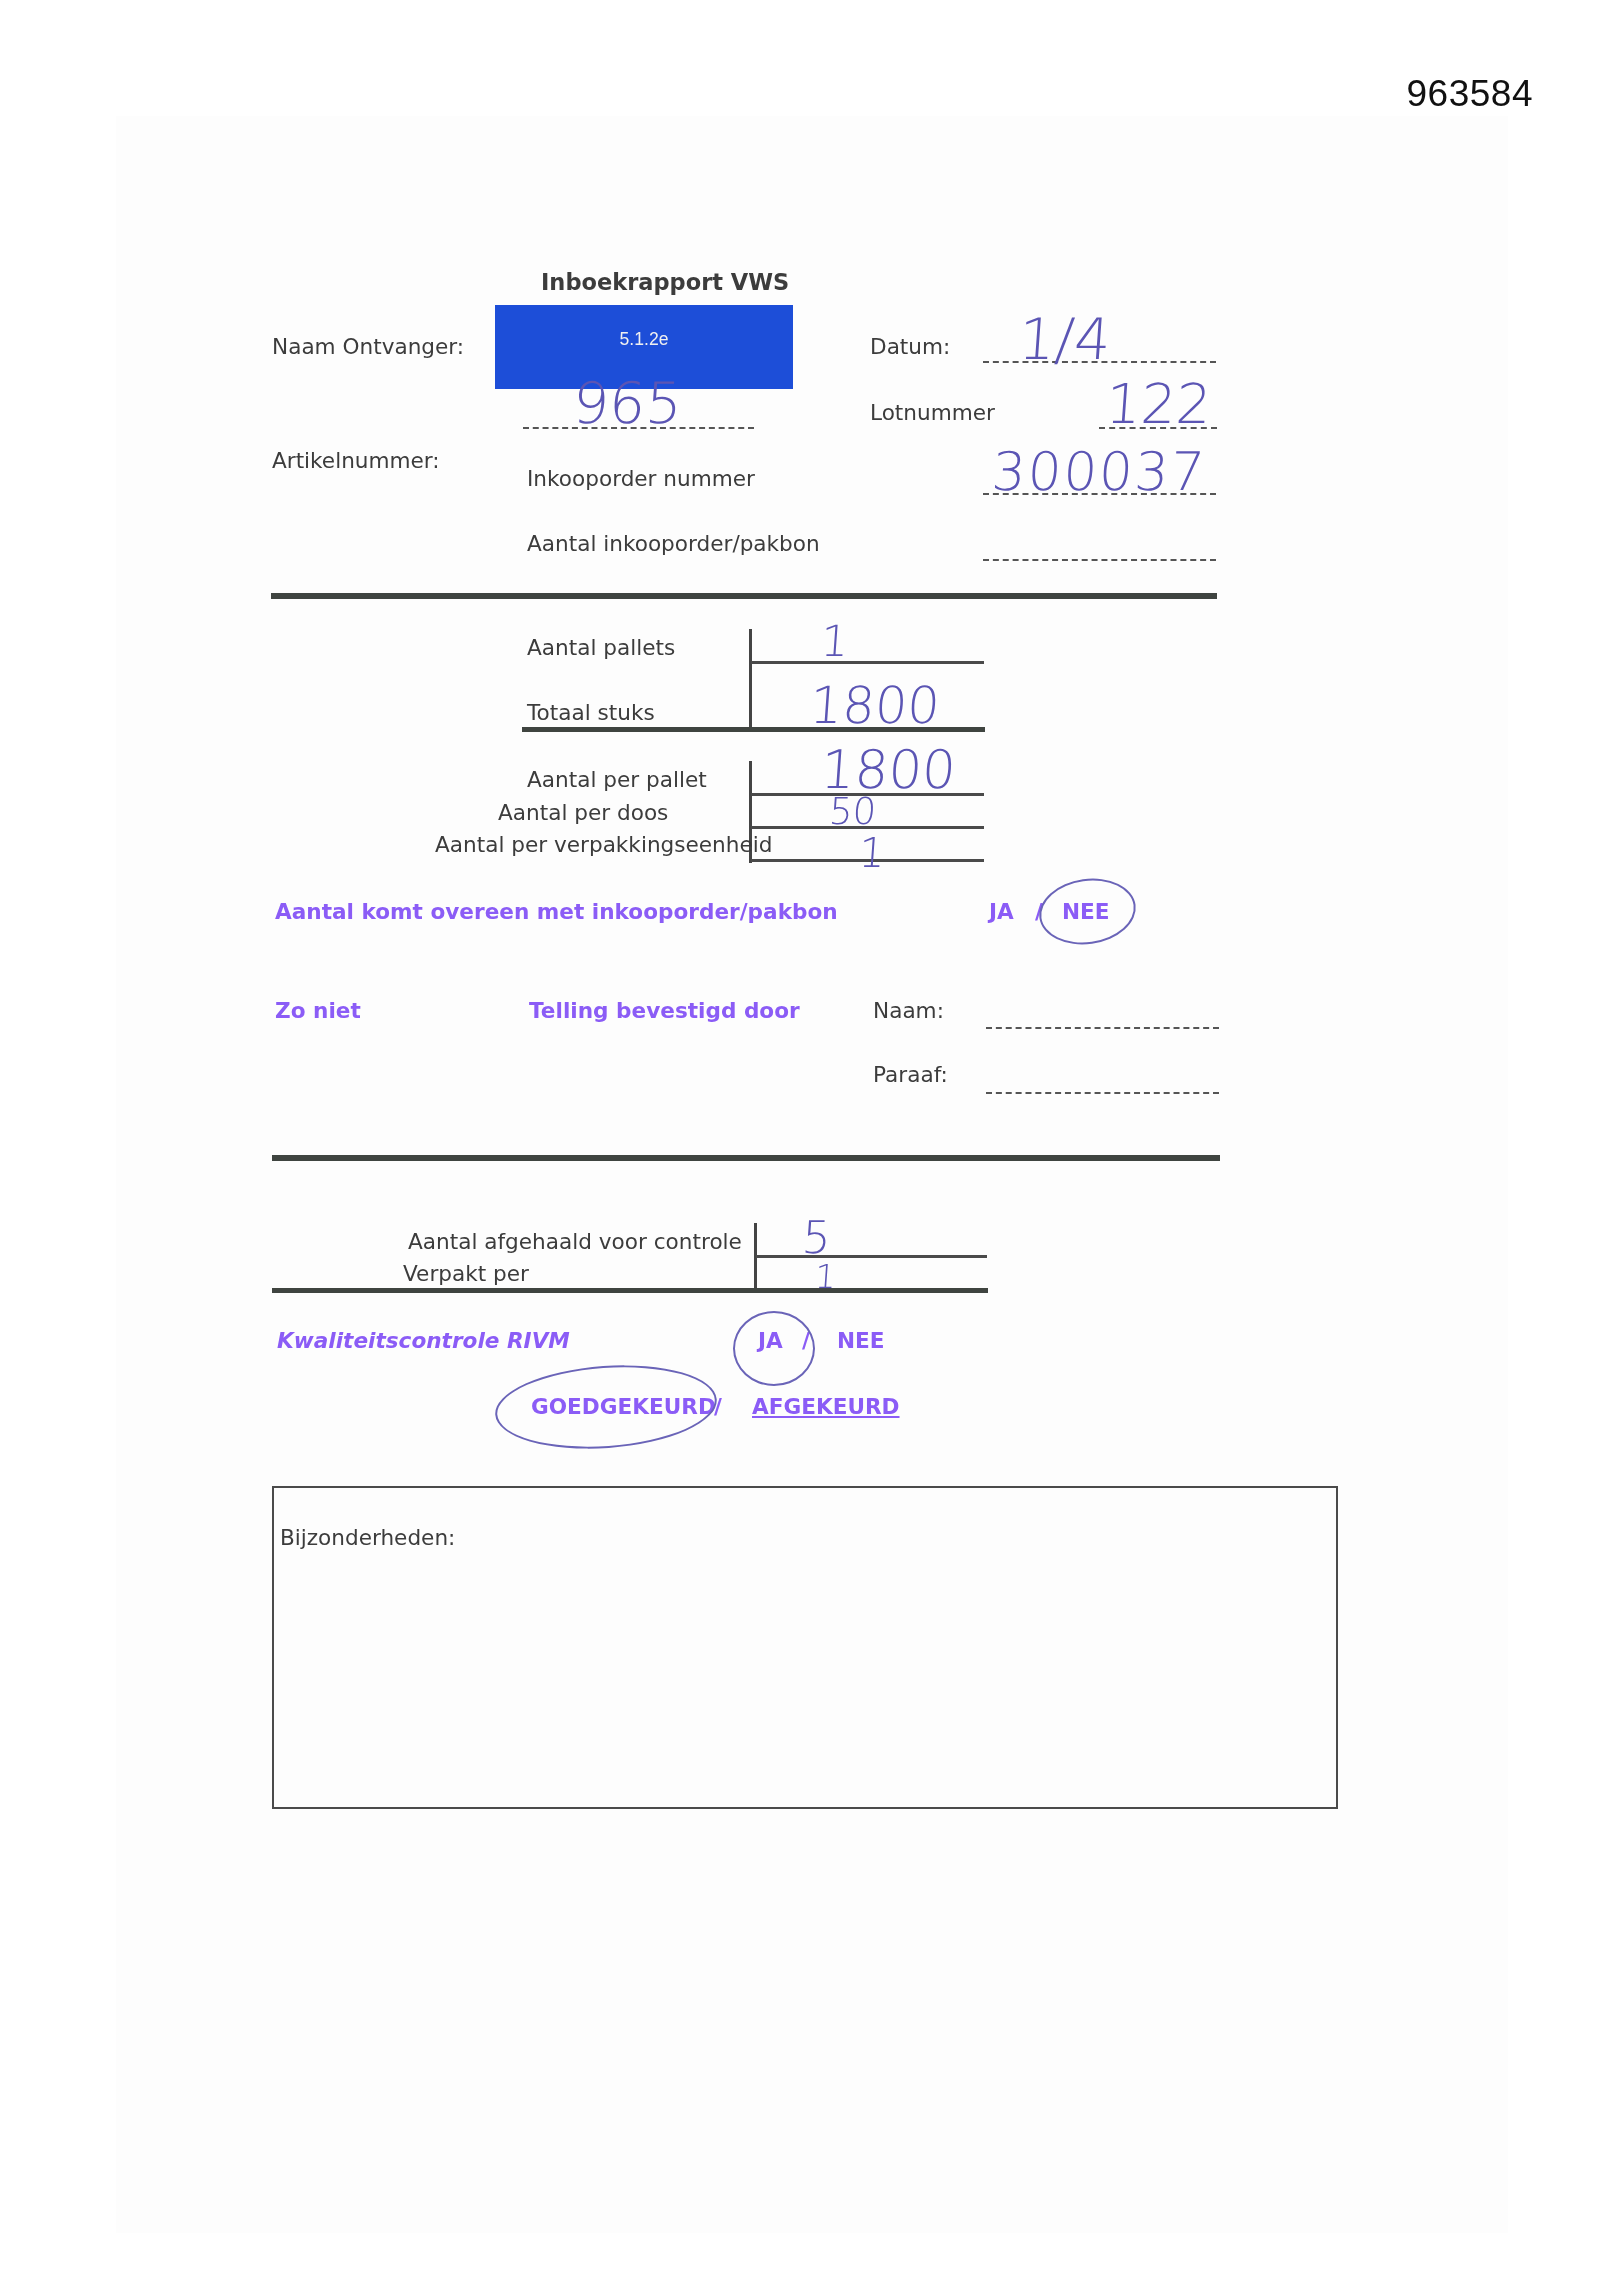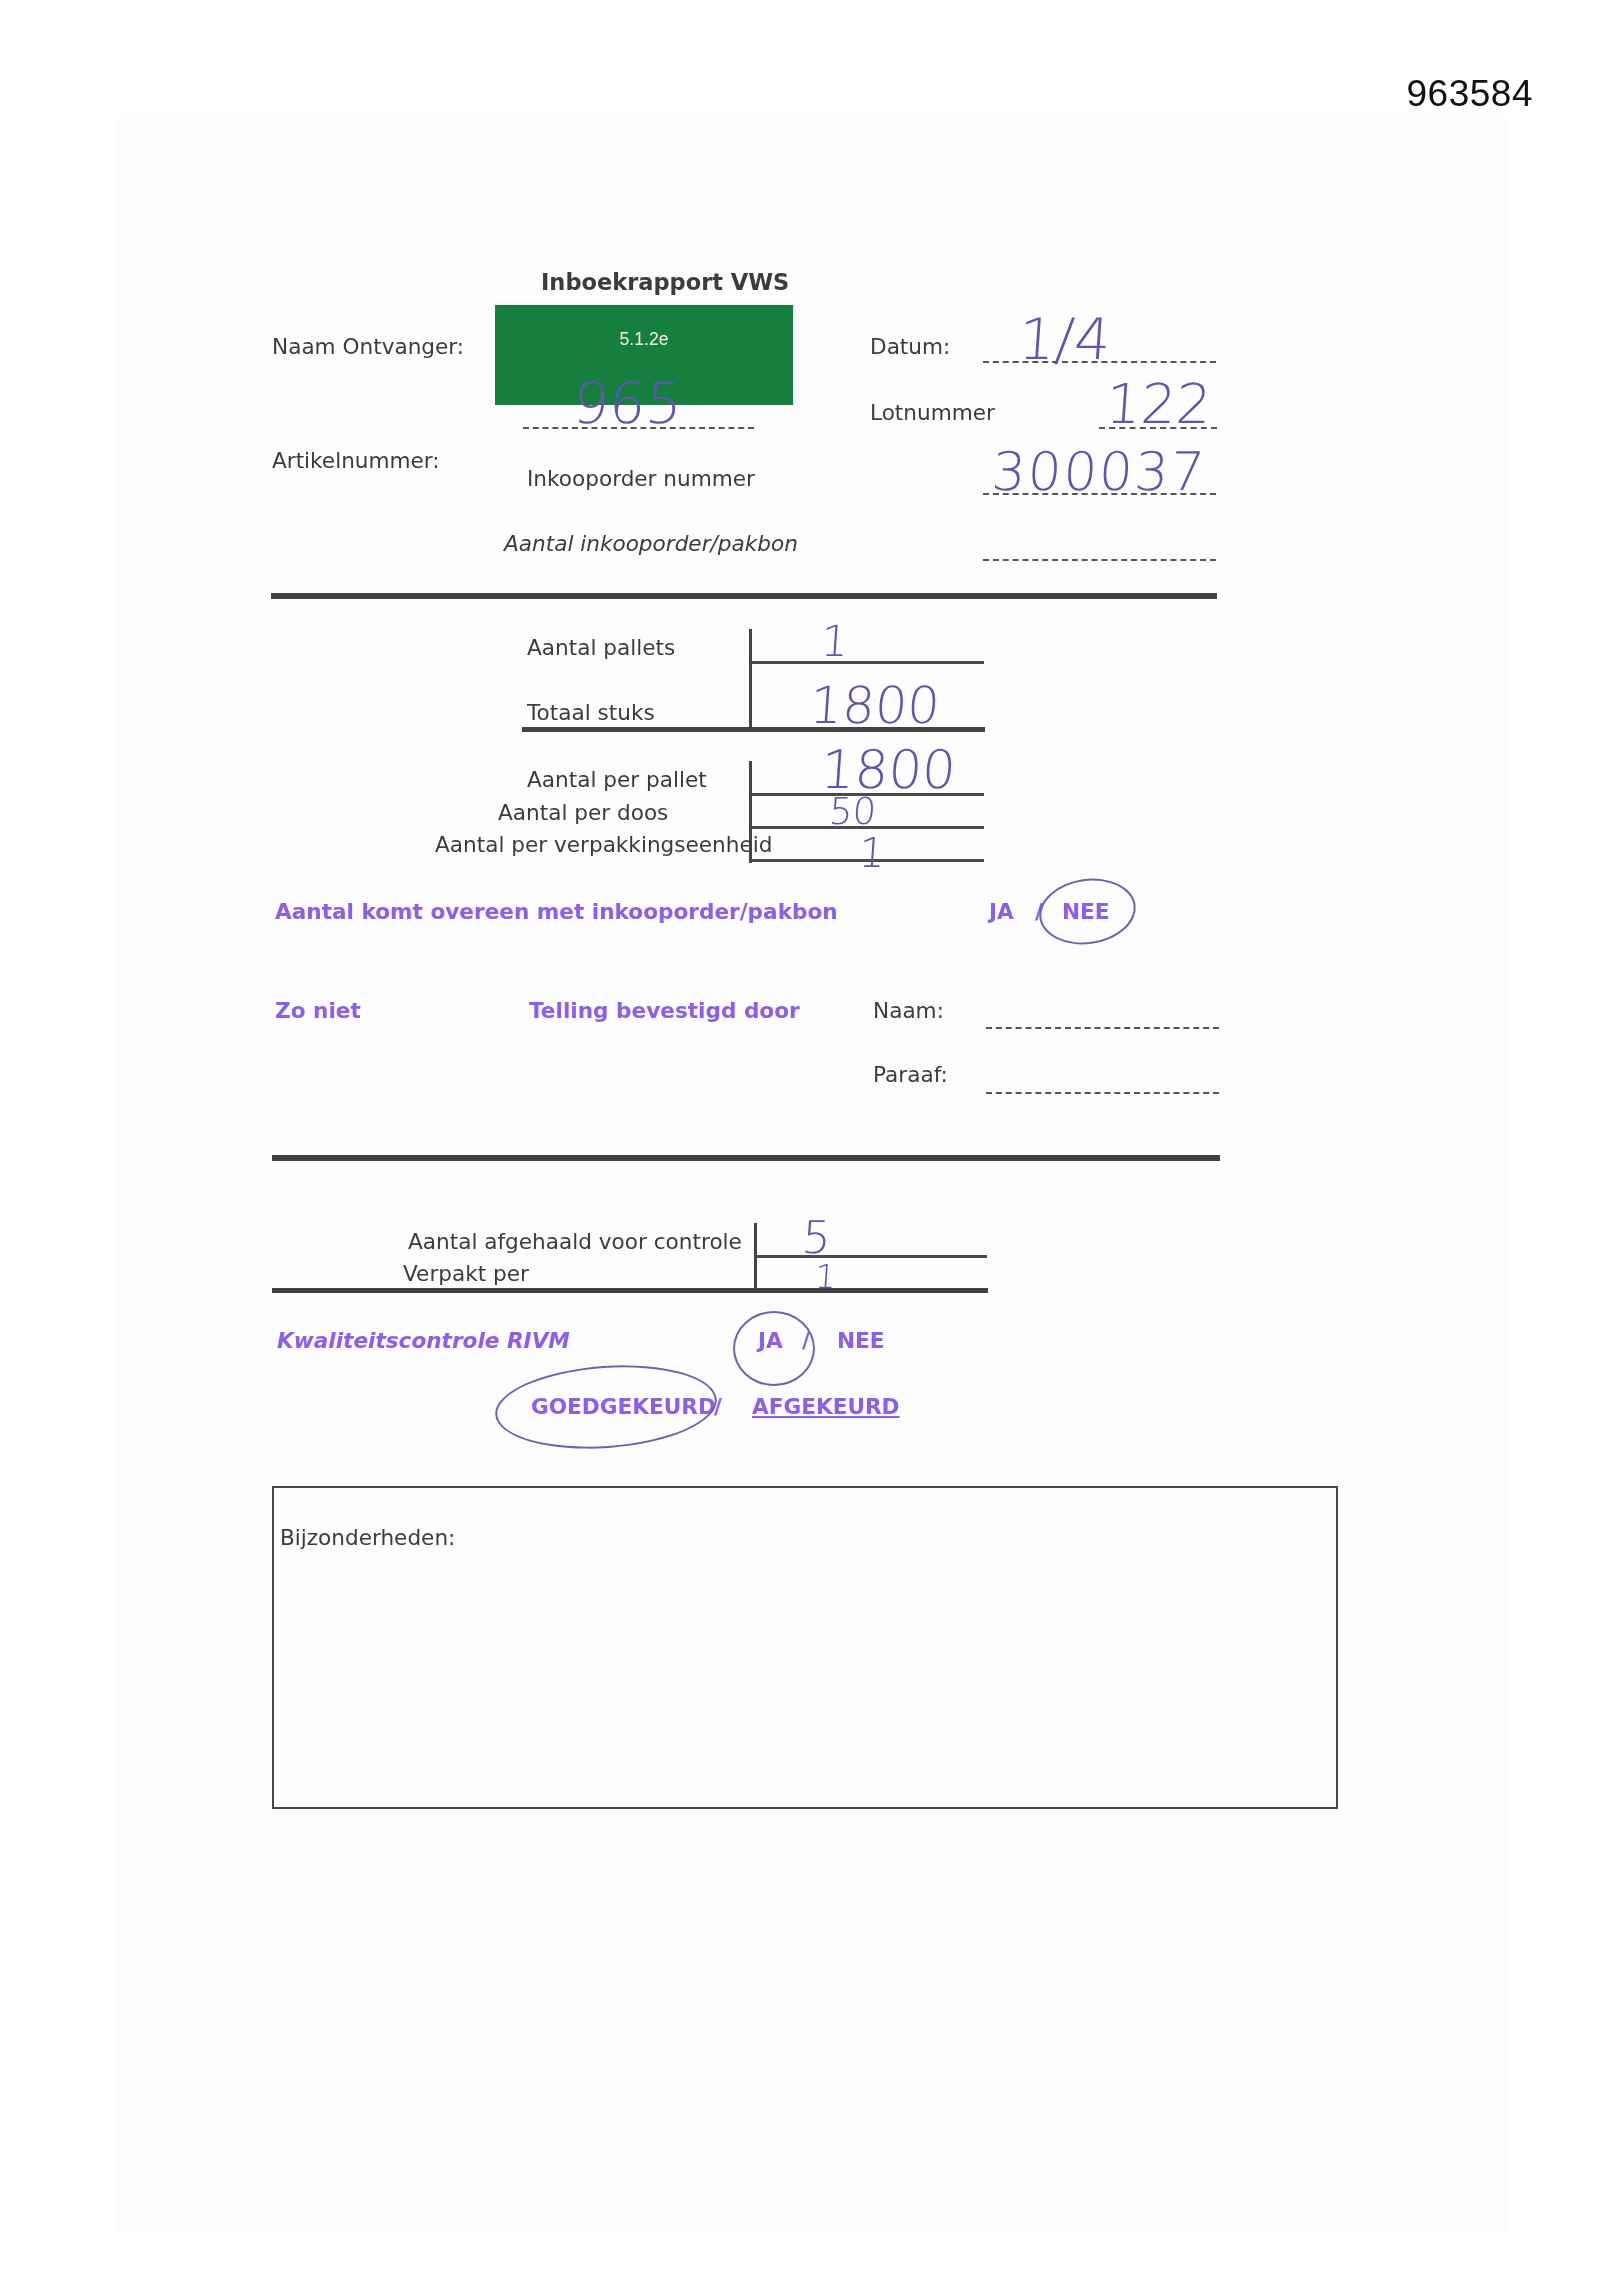--- a/index.html
+++ b/index.html
@@ -23,22 +23,22 @@
       font-family: "DejaVu Sans", sans-serif; color: #5b55b4; font-weight: 300;
       transform: skewX(-4deg);
     }
     .dots {
       position: absolute; height: 0; border-top: 2px dashed #555;
     }
     .rule { position: absolute; height: 5.9px; background: #3f4440; }
     .thin { position: absolute; height: 2.9px; background: #4a4a4a; }
     .vline { position: absolute; width: 2.9px; background: #444; }
     .redact {
-      position: absolute; left: 495px; top: 305px; width: 298px; height: 100px;
-      background: #15803d; color: #f0f0f0; font-family: "Liberation Sans", sans-serif;
+      position: absolute; left: 495px; top: 305px; width: 298px; height: 84px;
+      background: #1d4ed8; color: #f0f0f0; font-family: "Liberation Sans", sans-serif;
       font-size: 17.6px; text-align: center; line-height: 69px;
     }
     .circle {
       position: absolute; border: 2px solid #6a64b8; border-radius: 50%;
     }
     .remarks-box {
       position: absolute; left: 272px; top: 1486px; width: 1066px; height: 323px;
       border: 2.9px solid #4a4a4a; box-sizing: border-box;
     }
   </style>
@@ -63,21 +63,21 @@
 <div class="abs hand" style="left:573px; top:370px; font-size:57px;">965</div>
 
 <div class="abs lbl" style="left:870px; top:400px;">Lotnummer</div>
 <div class="dots" style="left:1099px; top:427px; width:118px;"></div>
 <div class="abs hand" style="left:1106px; top:372px; font-size:55px;">122</div>
 
 <div class="abs lbl" style="left:527px; top:466px;">Inkooporder nummer</div>
 <div class="dots" style="left:983px; top:493px; width:233px;"></div>
 <div class="abs hand" style="left:992px; top:441px; font-size:53px; letter-spacing:2px;">300037</div>
 
-<div class="abs lbl" style="left:504px; top:531px;font-style:italic;">Aantal inkooporder/pakbon</div>
+<div class="abs lbl" style="left:527px; top:531px;">Aantal inkooporder/pakbon</div>
 <div class="dots" style="left:983px; top:559px; width:233px;"></div>
 <div class="abs hand" style="left:992px; top:519px; font-size:39px;"></div>
 
 <div class="rule" style="left:271px; top:593px; width:946px;"></div>
 
 <div class="vline" style="left:749px; top:629px; height:102px;"></div>
 <div class="abs lbl" style="left:527px; top:635px;">Aantal pallets</div>
 <div class="thin" style="left:751px; top:661px; width:233px;"></div>
 <div class="abs hand" style="left:821px; top:616px; font-size:43px;">1</div>
 

